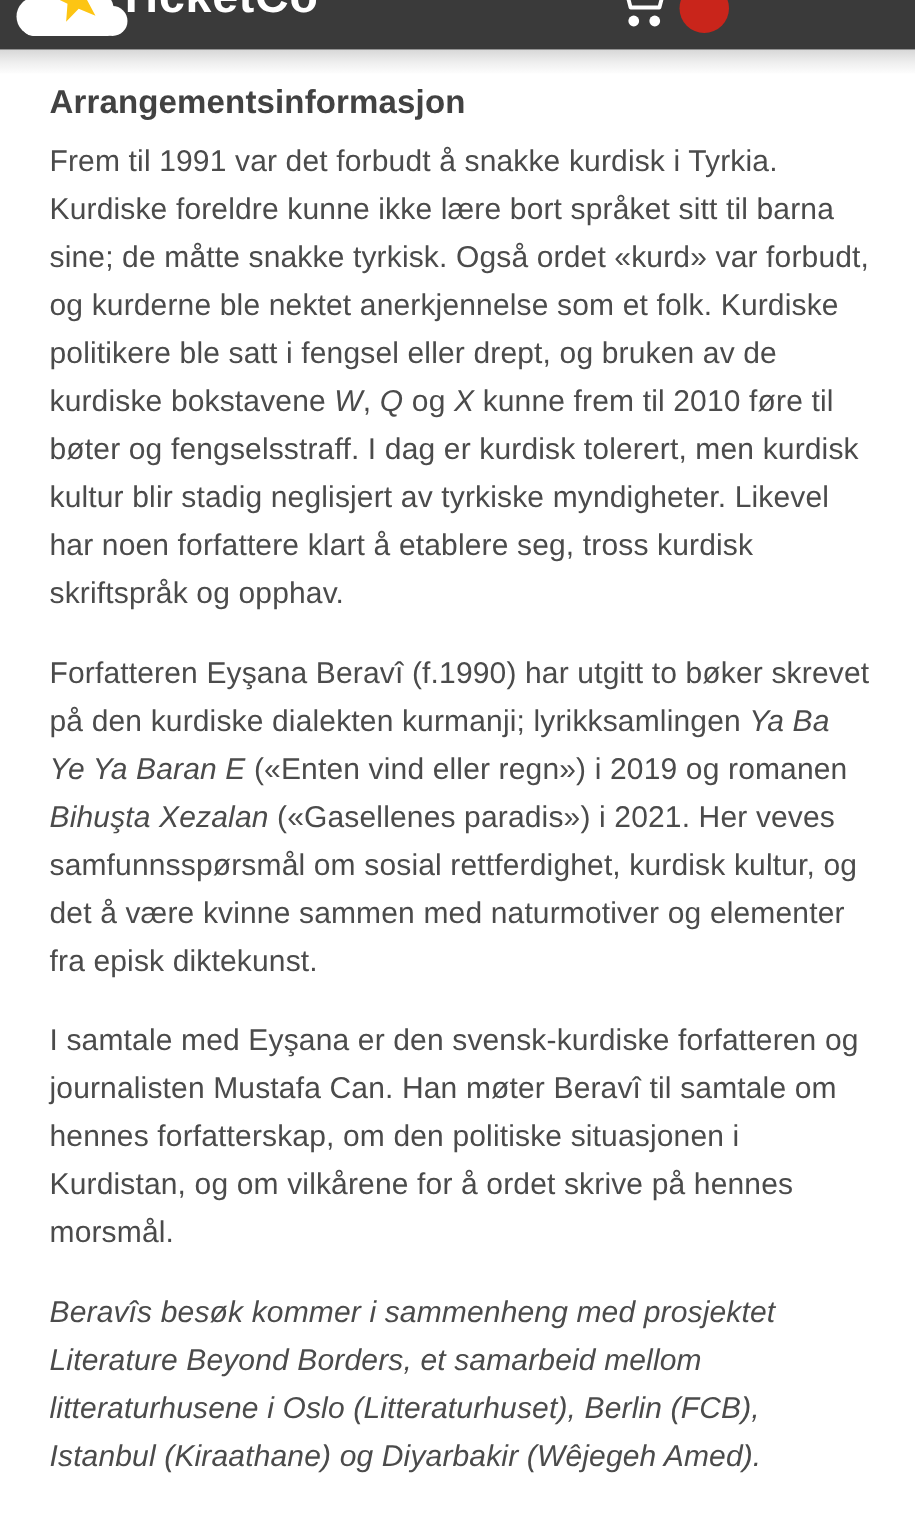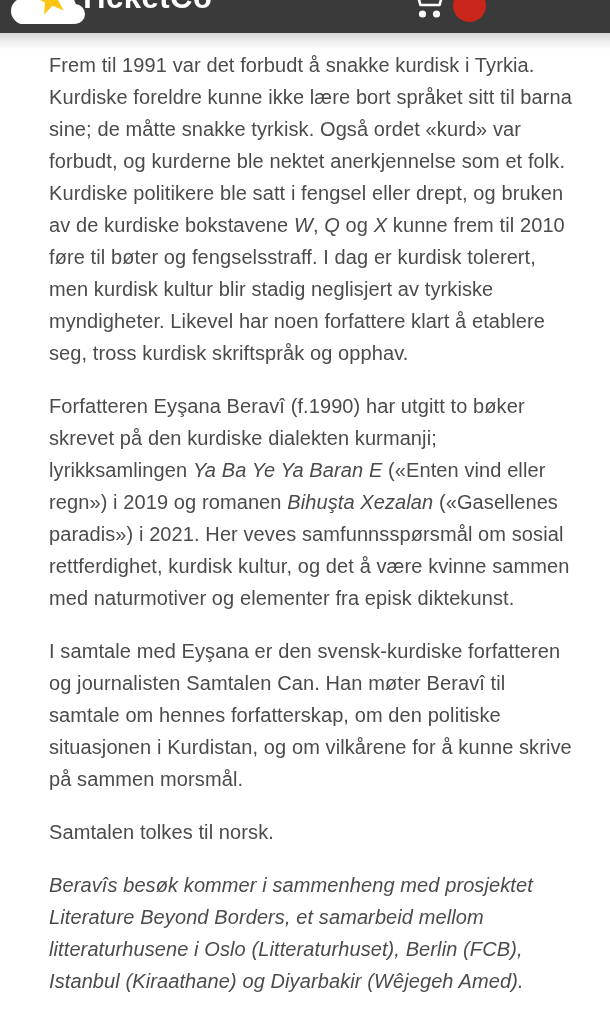--- a/index.html
+++ b/index.html
@@ -54,21 +54,21 @@
   }
   h2.page-title {
     margin: 5px 0 11px 0;
     font-size: 22px;
     line-height: 27px;
     font-weight: 700;
     color: #424242;
     letter-spacing: 0.1px;
   }
   #body-paragraphs p {
-    margin: 0 0 21px 16px;
+    margin: 0 0 21px 0;
     font-size: 20px;
     line-height: 32px;
     color: #4b4b4b;
     letter-spacing: 0.1px;
   }
   #body-paragraphs .b { font-weight: 400; }
   #body-paragraphs .i { font-style: italic; }
 </style>
 </head>
 <body>
@@ -99,20 +99,20 @@
   <span class="badge" style="background: rgb(201, 37, 27);"></span>
 
   <button class="menu-btn">
     
   </button>
 </header>
 
 <div class="header-shadow"></div>
 
 <main>
+  <h2 class="page-title">Arrangementsinformasjon</h2>
   <div id="body-paragraphs">
       <p><span>Frem til 1991 var det forbudt å snakke kurdisk i Tyrkia. Kurdiske foreldre kunne ikke lære bort språket sitt til barna sine; de måtte snakke tyrkisk. Også ordet «kurd» var forbudt, og kurderne ble nektet anerkjennelse som et folk. Kurdiske politikere ble satt i fengsel eller drept, og bruken av de kurdiske bokstavene </span><span class="i">W</span><span>, </span><span class="i">Q</span><span> og </span><span class="i">X</span><span> kunne frem til 2010 føre til bøter og fengselsstraff. I dag er kurdisk tolerert, men kurdisk kultur blir stadig neglisjert av tyrkiske myndigheter. Likevel har noen forfattere klart å etablere seg, tross kurdisk skriftspråk og opphav.</span></p>
       <p><span>Forfatteren </span><span class="b">Eyşana Beravî</span><span> (f.1990) har utgitt to bøker skrevet på den kurdiske dialekten kurmanji; lyrikksamlingen </span><span class="i">Ya Ba Ye Ya Baran E</span><span> («Enten vind eller regn») i 2019 og romanen </span><span class="i">Bihuşta Xezalan</span><span> («Gasellenes paradis») i 2021. Her veves samfunnsspørsmål om sosial rettferdighet, kurdisk kultur, og det å være kvinne sammen med naturmotiver og elementer fra episk diktekunst.</span></p>
-      <p><span>I samtale med Eyşana er den svensk-kurdiske forfatteren og journalisten </span><span class="b">Samtalen Can</span><span>. Han møter Beravî til samtale om hennes forfatterskap, om den politiske situasjonen i Kurdistan, og om vilkårene for å kunne skrive på sammen morsmål.</span></p>
-      <p><span>Samtalen tolkes til norsk.</span></p>
+      <p><span>I samtale med Eyşana er den svensk-kurdiske forfatteren og journalisten </span><span class="b">Mustafa Can</span><span>. Han møter Beravî til samtale om hennes forfatterskap, om den politiske situasjonen i Kurdistan, og om vilkårene for å ordet skrive på hennes morsmål.</span></p>
       <p><span class="i">Beravîs besøk kommer i sammenheng med prosjektet Literature Beyond Borders, et samarbeid mellom litteraturhusene i Oslo (Litteraturhuset), Berlin (FCB), Istanbul (Kiraathane) og Diyarbakir (Wêjegeh Amed).</span></p>
     </div>
 </main>
 
 </body></html>

